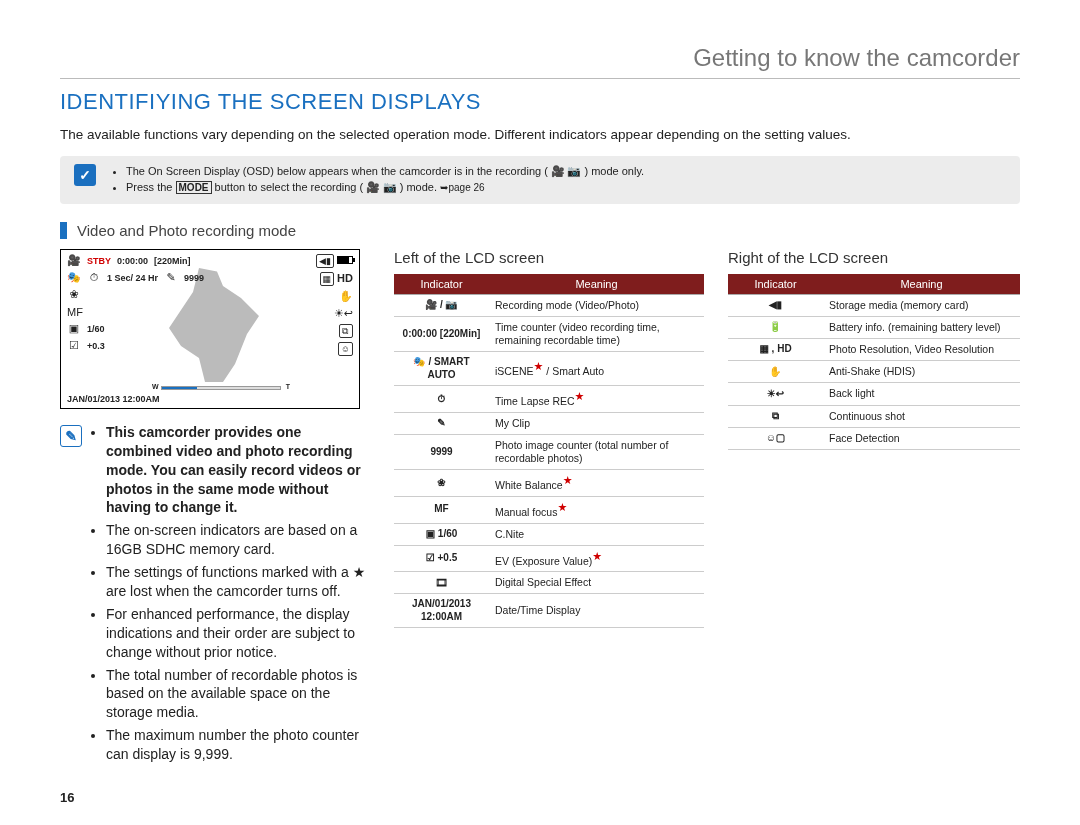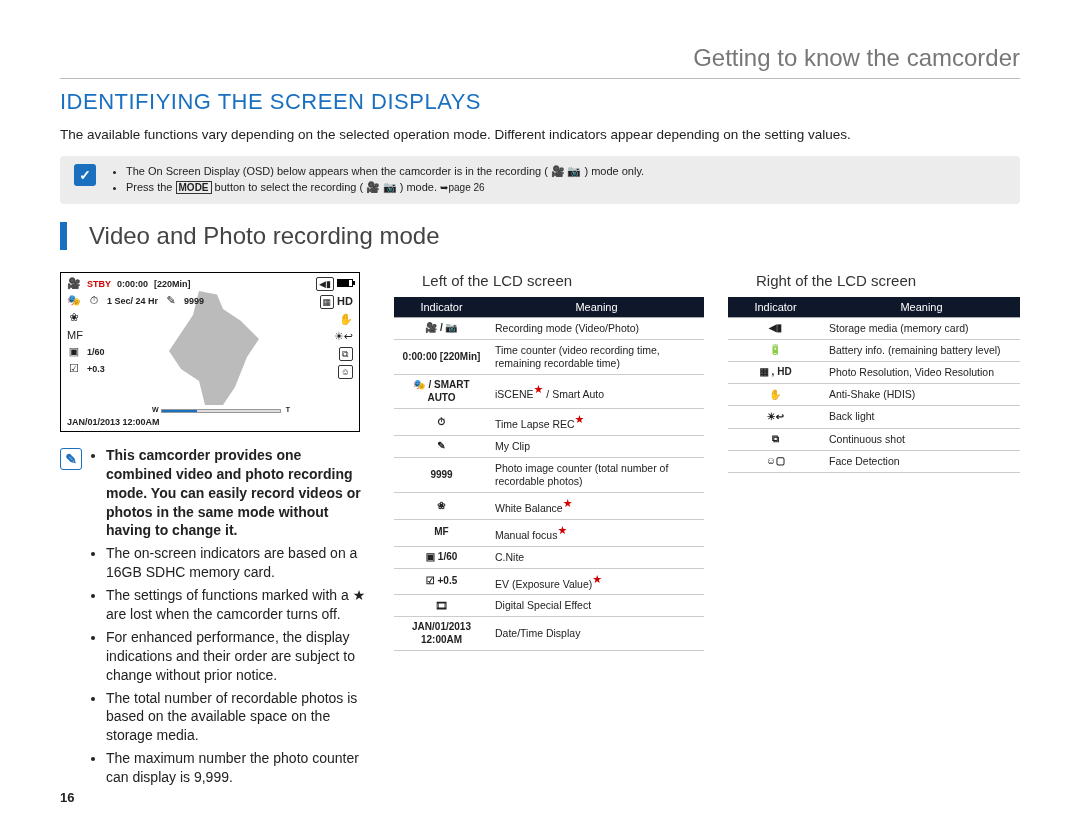--- a/index.html
+++ b/index.html
@@ -45,31 +45,31 @@
     color: #fff;
     border-radius: 3px;
     display: flex; align-items: center; justify-content: center;
     font-size: 14px; font-weight: bold;
     flex-shrink: 0;
   }
   .note-box ul { list-style: disc; padding-left: 16px; font-size: 11px; line-height: 1.45; }
   .mode-key { border: 1px solid #333; padding: 0 2px; font-size: 10px; font-weight: bold; }
   .section-h {
     border-left: 7px solid #1a70c0;
-    padding-left: 22px;
-    font-size: 24px;
+    padding-left: 10px;
+    font-size: 15px;
     color: #444;
-    margin: 6px 0 22px 0;
+    margin: 6px 0 10px 0;
     font-weight: 400;
   }
   .columns { display: flex; gap: 24px; }
   .col-left { width: 310px; }
   .col-mid { width: 310px; }
   .col-right { flex: 1; }
-  .sub-h { font-size: 15px; font-weight: 400; color: #333; margin-bottom: 8px; margin-left: 28px; }
+  .sub-h { font-size: 15px; font-weight: 400; color: #333; margin-bottom: 8px; }
 
   
   .lcd {
     border: 1px solid #000;
     width: 300px; height: 160px;
     position: relative;
     padding: 4px 6px;
     font-size: 9px;
     font-family: Arial, sans-serif;
     margin-bottom: 14px;
@@ -100,21 +100,21 @@
   .notes2 .n-bold { font-weight: bold; }
   .star { color:#d00000; font-size: 11px; vertical-align: super; }
 
   
   table.ind {
     border-collapse: collapse;
     width: 100%;
     font-size: 10.5px;
   }
   table.ind th {
-    background: #0f172a;
+    background: #7f1d1d;
     color: #fff;
     font-weight: normal;
     padding: 4px 6px;
     border-bottom: 1px solid #aaa;
     text-align: center;
     font-size: 11px;
   }
   table.ind th:first-child { width: 95px; }
   table.ind td {
     border-bottom: 1px solid #ccc;

